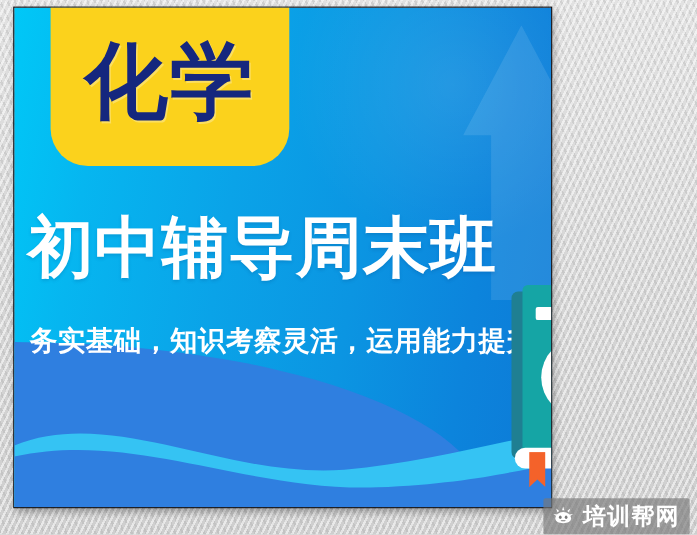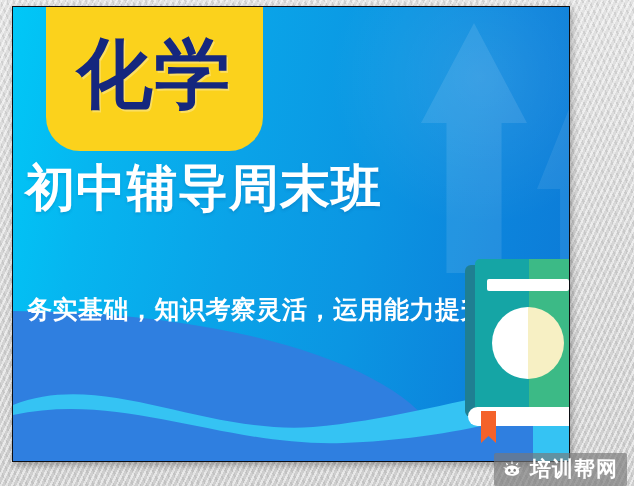--- a/index.html
+++ b/index.html
@@ -25,21 +25,21 @@
       repeating-linear-gradient(115deg, rgba(255,255,255,.55) 0 2px, rgba(0,0,0,0) 2px 5px),
       repeating-linear-gradient(65deg, rgba(160,160,160,.25) 0 2px, rgba(0,0,0,0) 2px 6px),
       linear-gradient(180deg, #e2e2e2 0%, #d5d5d5 55%, #cfcfcf 100%);
   }
 
   
   #banner {
     position: absolute;
     left: 12px;
     top: 6px;
-    width: 558px;
+    width: 490px;
     height: 456px;
     border: 1.5px solid #0d0d12;
     box-sizing: border-box;
     overflow: hidden;
     background: linear-gradient(100deg,
         #00c8f7 0%,
         #06b6f0 16%,
         #0aa3e8 40%,
         #0b95e2 62%,
         #0c84dc 82%,
@@ -106,23 +106,23 @@
     line-height: 1;
     text-shadow: 1.5px 2px 0 rgba(255,255,255,.30);
     padding-bottom: 6px;
     white-space: nowrap;
   }
 
   
   #headline {
     position: absolute;
     left: 12px;
-    top: 156px;
-    font-family: "DejaVu Sans", "Liberation Sans", sans-serif;
-    font-size: 50px;
+    top: 188px;
+    font-family: "DejaVu Sans", "Liberation Sans", sans-serif;
+    font-size: 60px;
     font-weight: 700;
     color: #ffffff;
     line-height: 1;
     letter-spacing: 1px;
     white-space: nowrap;
     text-shadow: 0 2px 3px rgba(0,60,120,.18);
   }
 
   
   #subtitle {

